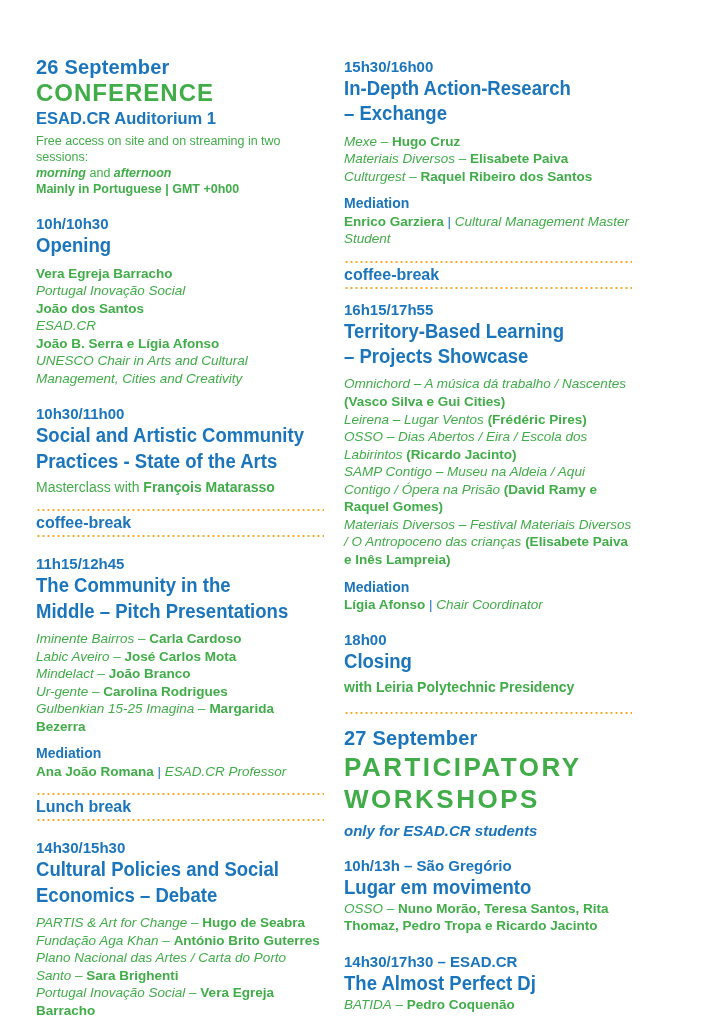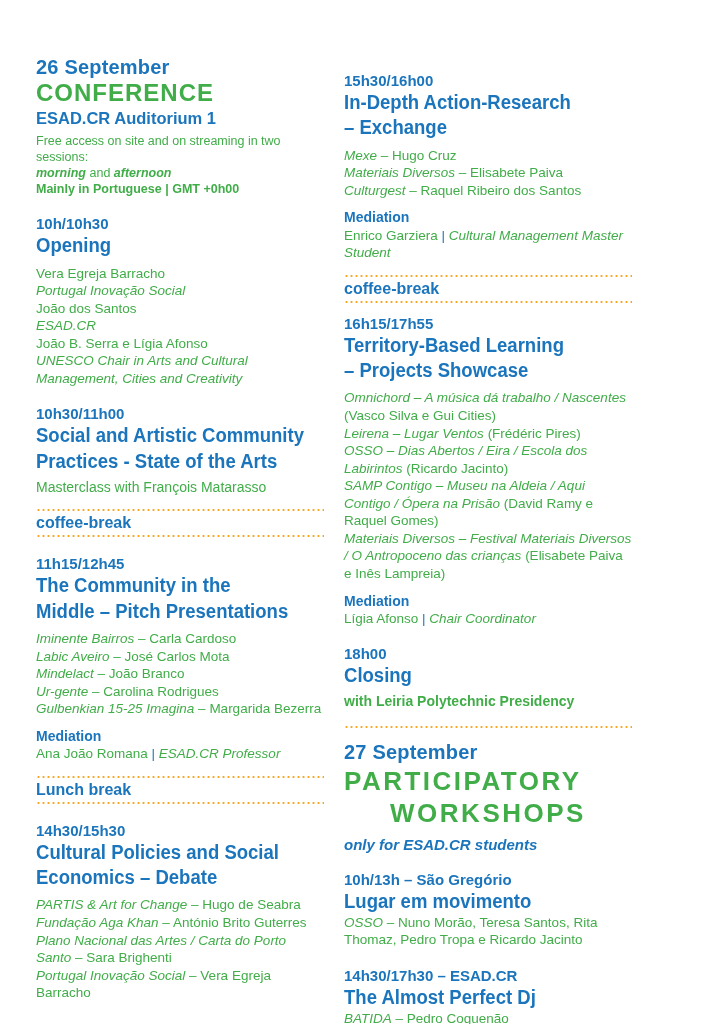--- a/index.html
+++ b/index.html
@@ -30,21 +30,21 @@
   .note .bi{font-weight:bold;font-style:italic;}
   .note-strong{color:var(--green);font-weight:bold;font-size:12.5px;line-height:1.28;}
   .day2-note{color:var(--blue);font-weight:bold;font-style:italic;font-size:15px;margin-top:4px;}
 
   
   .time{color:var(--blue);font-weight:bold;font-size:15px;margin-top:18px;line-height:1.2;}
   .h1{color:var(--blue);font-weight:bold;font-size:19.5px;line-height:1.3;white-space:nowrap;transform:scaleX(0.95);transform-origin:0 0;}
   .list{margin-top:6px;}
   .gline{color:var(--green);font-size:13.5px;line-height:1.3;}
   .i{font-style:italic;}
-  .b{font-weight:normal;}
+  .b{font-weight:bold;}
   .mediation{color:var(--blue);font-weight:bold;font-size:14px;margin-top:9px;line-height:1.3;}
   .pipe{color:var(--blue);}
   .subtitle{color:var(--green);font-size:14px;line-height:1.3;margin-top:4px;}
   .subtitle-strong{color:var(--green);font-weight:bold;font-size:14px;line-height:1.3;margin-top:3px;}
 
   
   .dotline{
     height:2px;
     background-image:radial-gradient(circle,var(--orange) 1px,rgba(0,0,0,0) 1.2px);
     background-size:5px 2px;
@@ -132,21 +132,21 @@
         <div class="gline"><span class="i">Portugal Inovação Social</span><span> – </span><span class="b">Vera Egreja Barracho</span></div>
       </div>
 
     </div>
 
   </div>
 
   <div class="col">
 
     <div>
-      <div class="time" style="margin-top:16px;">15h30/16h00</div>
+      <div class="time" style="margin-top:2px;">15h30/16h00</div>
       <div class="h1">In-Depth Action-Research</div>
       <div class="h1">– Exchange</div>
       <div class="list">
         <div class="gline"><span class="i">Mexe</span><span> – </span><span class="b">Hugo Cruz</span></div>
         <div class="gline"><span class="i">Materiais Diversos</span><span> – </span><span class="b">Elisabete Paiva</span></div>
         <div class="gline"><span class="i">Culturgest</span><span> – </span><span class="b">Raquel Ribeiro dos Santos</span></div>
       </div>
       <div class="mediation">Mediation</div>
       <div class="gline"><span class="b">Enrico Garziera</span><span class="pipe"> | </span><span class="i">Cultural Management Master Student</span></div>
     </div>
@@ -178,21 +178,21 @@
       <div class="subtitle-strong">with Leiria Polytechnic Presidency</div>
     </div>
 
     <div class="divider">
       <div class="dotline"></div>
     </div>
 
     <div class="day2-head">
       <div class="day-date">27 September</div>
       <div class="day-cat2">PARTICIPATORY</div>
-      <div class="day-cat2" style="margin-top:-4px;text-align:center;">WORKSHOPS</div>
+      <div class="day-cat2" style="margin-top:-4px;">WORKSHOPS</div>
       <div class="day2-note">only for ESAD.CR students</div>
     </div>
 
     <div>
       <div class="time">10h/13h – São Gregório</div>
       <div class="h1">Lugar em movimento</div>
       <div class="gline"><span class="i">OSSO</span><span> – </span><span class="b">Nuno Morão, Teresa Santos, Rita Thomaz, Pedro Tropa e Ricardo Jacinto</span></div>
     </div>
 
     <div>

